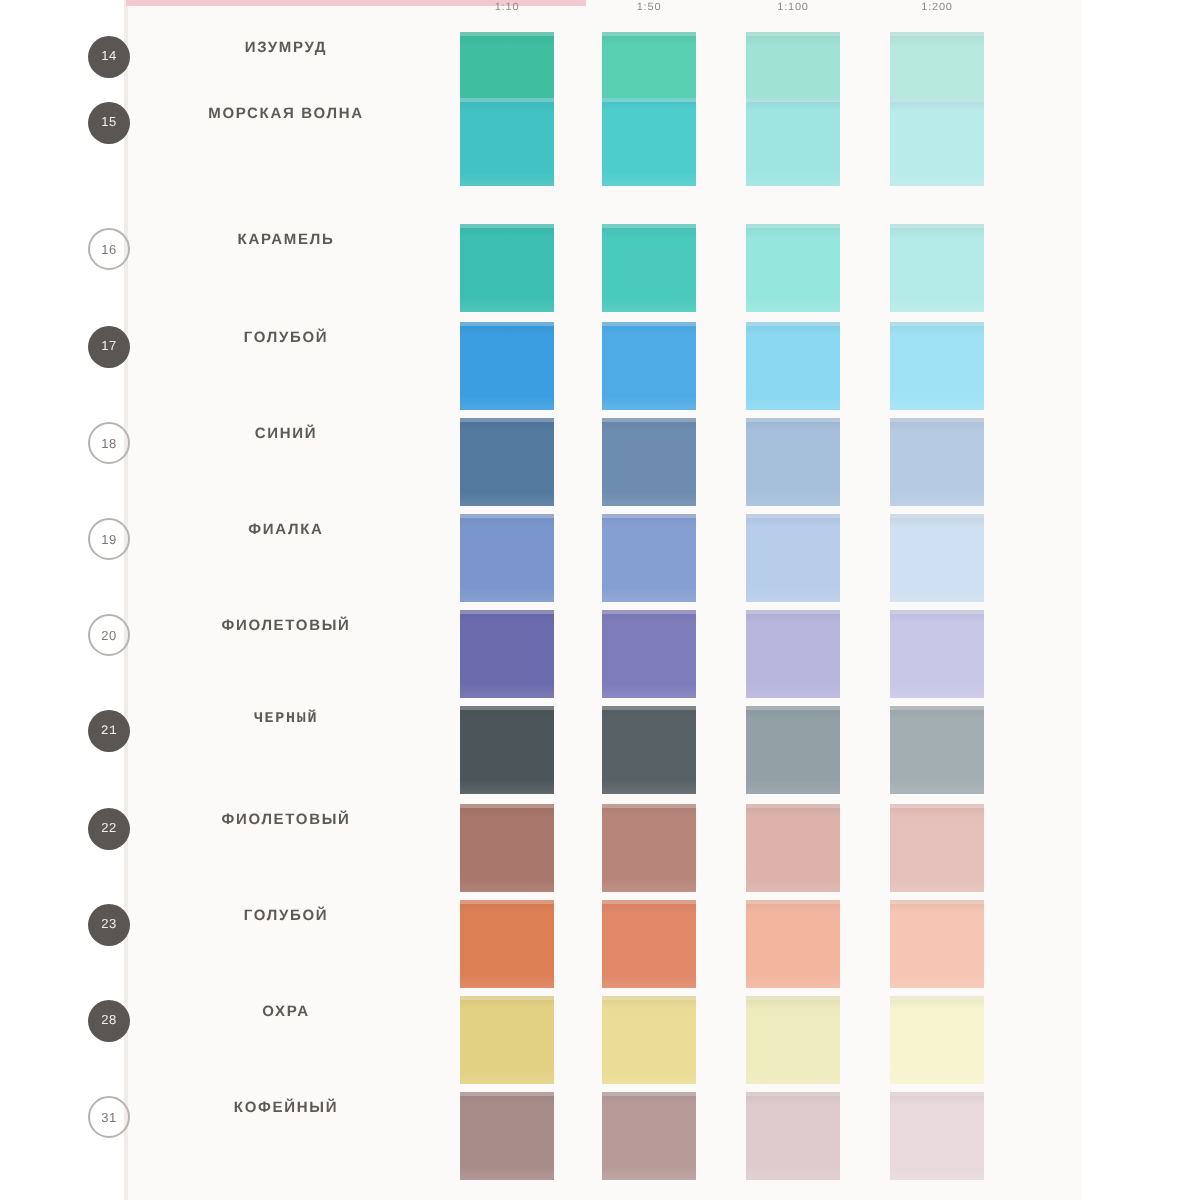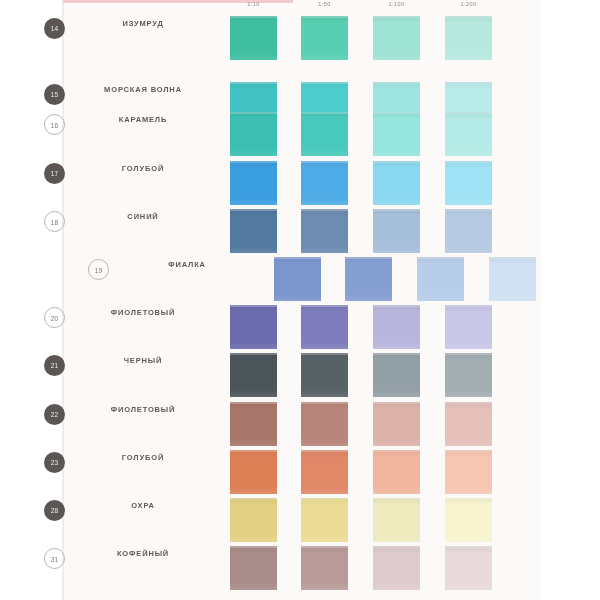--- a/index.html
+++ b/index.html
@@ -159,21 +159,21 @@
         </div>
         <div class="swatch" title="ИЗУМРУД 1:100 #9fe3d4" style="left: 373px; background: rgb(159, 227, 212);">
           <div class="gloss"></div>
           <div class="shade"></div>
         </div>
         <div class="swatch" title="ИЗУМРУД 1:200 #b7e9de" style="left: 445px; background: rgb(183, 233, 222);">
           <div class="gloss"></div>
           <div class="shade"></div>
         </div>
       </div>
-      <div class="row" style="top: 74px;">
+      <div class="row" style="top: 41px;">
         <div class="badge filled">15</div>
         <div class="row-label">МОРСКАЯ ВОЛНА</div>
         <div class="swatch" title="МОРСКАЯ ВОЛНА 1:10 #42c2c2" style="left: 230px; background: rgb(66, 194, 194);">
           <div class="gloss"></div>
           <div class="shade"></div>
         </div>
         <div class="swatch" title="МОРСКАЯ ВОЛНА 1:50 #4ecdcd" style="left: 301px; background: rgb(78, 205, 205);">
           <div class="gloss"></div>
           <div class="shade"></div>
         </div>
@@ -239,21 +239,21 @@
         </div>
         <div class="swatch" title="СИНИЙ 1:100 #a6bfdb" style="left: 373px; background: rgb(166, 191, 219);">
           <div class="gloss"></div>
           <div class="shade"></div>
         </div>
         <div class="swatch" title="СИНИЙ 1:200 #b6cbe3" style="left: 445px; background: rgb(182, 203, 227);">
           <div class="gloss"></div>
           <div class="shade"></div>
         </div>
       </div>
-      <div class="row" style="top: 249px; margin-left: 44px;">
+      <div class="row" style="top: 249px;">
         <div class="badge outline">19</div>
         <div class="row-label">ФИАЛКА</div>
         <div class="swatch" title="ФИАЛКА 1:10 #7b96cd" style="left: 230px; background: rgb(123, 150, 205);">
           <div class="gloss"></div>
           <div class="shade"></div>
         </div>
         <div class="swatch" title="ФИАЛКА 1:50 #869fd3" style="left: 301px; background: rgb(134, 159, 211);">
           <div class="gloss"></div>
           <div class="shade"></div>
         </div>
@@ -279,21 +279,21 @@
         </div>
         <div class="swatch" title="ФИОЛЕТОВЫЙ 1:100 #b9b6de" style="left: 373px; background: rgb(185, 182, 222);">
           <div class="gloss"></div>
           <div class="shade"></div>
         </div>
         <div class="swatch" title="ФИОЛЕТОВЫЙ 1:200 #c9c7e8" style="left: 445px; background: rgb(201, 199, 232);">
           <div class="gloss"></div>
           <div class="shade"></div>
         </div>
       </div>
-      <div class="row" style="top: 345.4px;">
+      <div class="row" style="top: 345.4px; font-family: Liberation Mono, monospace;">
         <div class="badge filled">21</div>
         <div class="row-label">ЧЕРНЫЙ</div>
         <div class="swatch" title="ЧЕРНЫЙ 1:10 #4c565a" style="left: 230px; background: rgb(76, 86, 90);">
           <div class="gloss"></div>
           <div class="shade"></div>
         </div>
         <div class="swatch" title="ЧЕРНЫЙ 1:50 #586166" style="left: 301px; background: rgb(88, 97, 102);">
           <div class="gloss"></div>
           <div class="shade"></div>
         </div>

